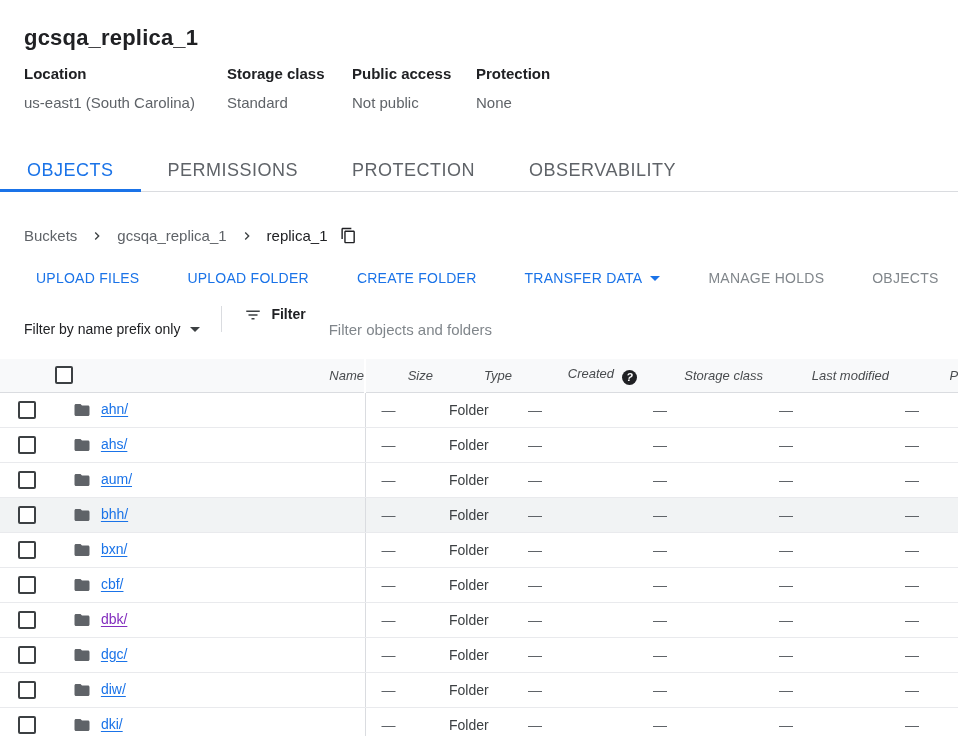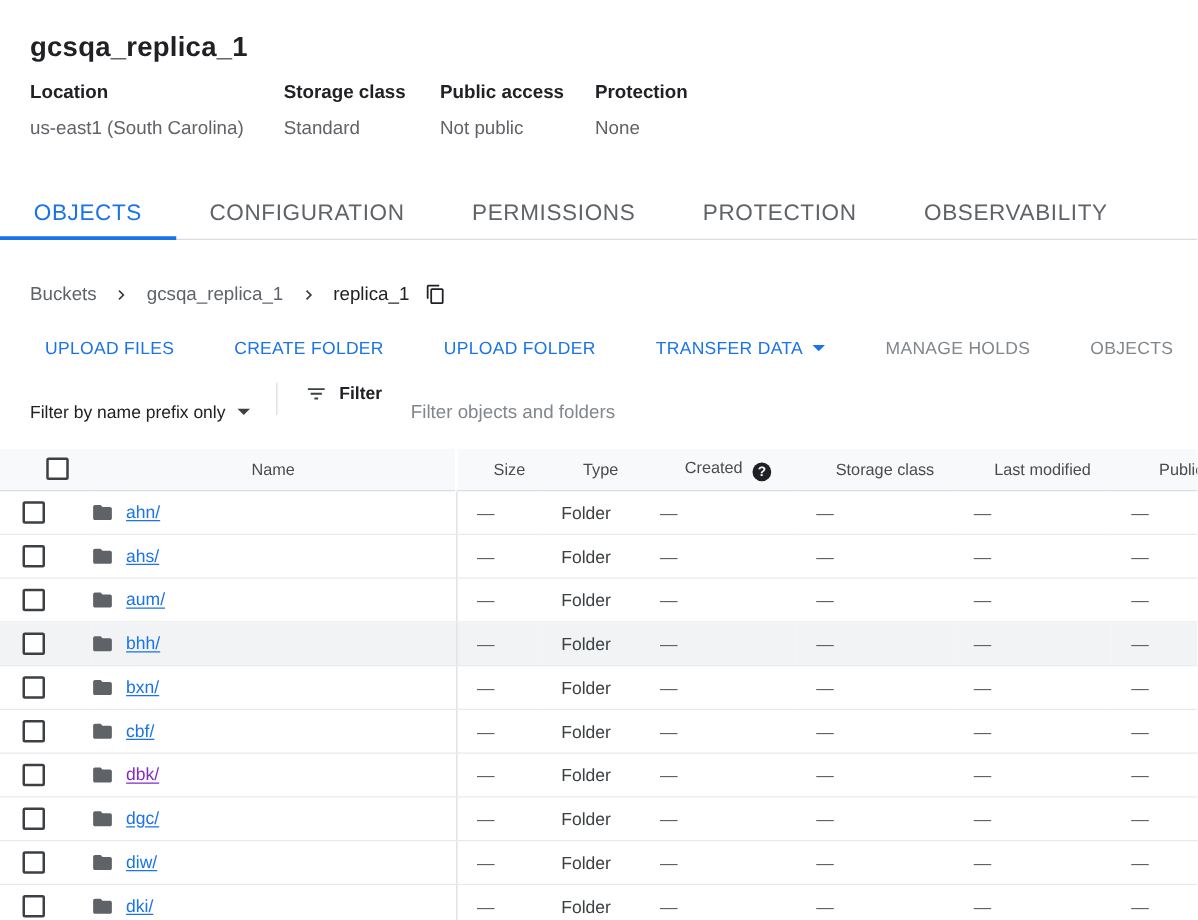--- a/index.html
+++ b/index.html
@@ -65,22 +65,22 @@
   .filter-input {
     flex: 1; border: none; outline: none; font-family: inherit; font-size: 15px; color: #202124; background: transparent; padding: 0;
   }
   .filter-input::placeholder { color: #80868b; }
 
   
   .table-wrap { margin-top: 7px; width: 958px; overflow: hidden; }
   table { border-collapse: collapse; table-layout: fixed; width: 1029px; }
   thead tr { height: 33px; background: #f8f9fa; }
   th {
-    font-size: 13px; font-weight: 400; color: #494c4f; text-align: center; padding: 0 0 0 16px;
-    border-bottom: 1px solid #dadce0; white-space: nowrap; overflow: hidden;
+    font-size: 13px; font-weight: 400; color: #494c4f; text-align: right; padding: 0 0 0 16px;
+    border-bottom: 1px solid #dadce0; white-space: nowrap; overflow: hidden; font-style: italic;
   }
   th.col-check { padding-left: 18px; }
   th.col-name { padding-left: 0; border-right: 2px solid #ffffff; }
   tbody tr { height: 35px; }
   td { border-bottom: 1px solid #e9eaed; padding: 0 0 0 16px; white-space: nowrap; overflow: hidden; }
   td.cell-check { padding-left: 18px; }
   td.cell-name { padding-left: 0; border-right: 1px solid #dadce0; }
   tr.row-hover { background: #f1f3f4; }
 
   .checkbox {
@@ -119,21 +119,20 @@
     </div>
     <div class="meta-item">
       <div class="meta-label">Protection</div>
       <div class="meta-value">None</div>
     </div>
   </div>
 </div>
 
 <div class="tabs">
   <div class="tab active">OBJECTS</div>
-  <div class="tab">CONFIGURATION</div>
   <div class="tab">PERMISSIONS</div>
   <div class="tab">PROTECTION</div>
   <div class="tab">OBSERVABILITY</div>
 </div>
 
 <div class="breadcrumb">
   <span class="crumb-link">Buckets</span>
   <span class="crumb-chevron">
     <svg width="16" height="16" viewBox="0 0 24 24">
         <path d="M10 6L8.59 7.41 13.17 12l-4.58 4.59L10 18l6-6z" fill="#3c4043"></path>
@@ -148,22 +147,22 @@
   <span class="crumb-current">replica_1</span>
   <button class="copy-btn" title="">
     <svg width="17" height="17" viewBox="0 0 24 24">
         <path d="M16 1H4c-1.1 0-2 .9-2 2v14h2V3h12V1zm3 4H8c-1.1 0-2 .9-2 2v14c0 1.1.9 2 2 2h11c1.1 0 2-.9 2-2V7c0-1.1-.9-2-2-2zm0 16H8V7h11v14z" fill="#202124"></path>
       </svg>
   </button>
 </div>
 
 <div class="toolbar">
   <button class="tbtn"><span>UPLOAD FILES</span></button>
+  <button class="tbtn"><span>UPLOAD FOLDER</span></button>
   <button class="tbtn"><span>CREATE FOLDER</span></button>
-  <button class="tbtn"><span>UPLOAD FOLDER</span></button>
   <button class="tbtn"><span>TRANSFER DATA</span><span class="dd-arrow"></span></button>
   <button class="tbtn disabled"><span>MANAGE HOLDS</span></button>
   <button class="tbtn disabled"><span>OBJECTS</span></button>
 
 </div>
 
 <div class="filter-bar">
   <span class="filter-scope">
     <span>Filter by name prefix only</span>
     <span class="scope-arrow"></span>

